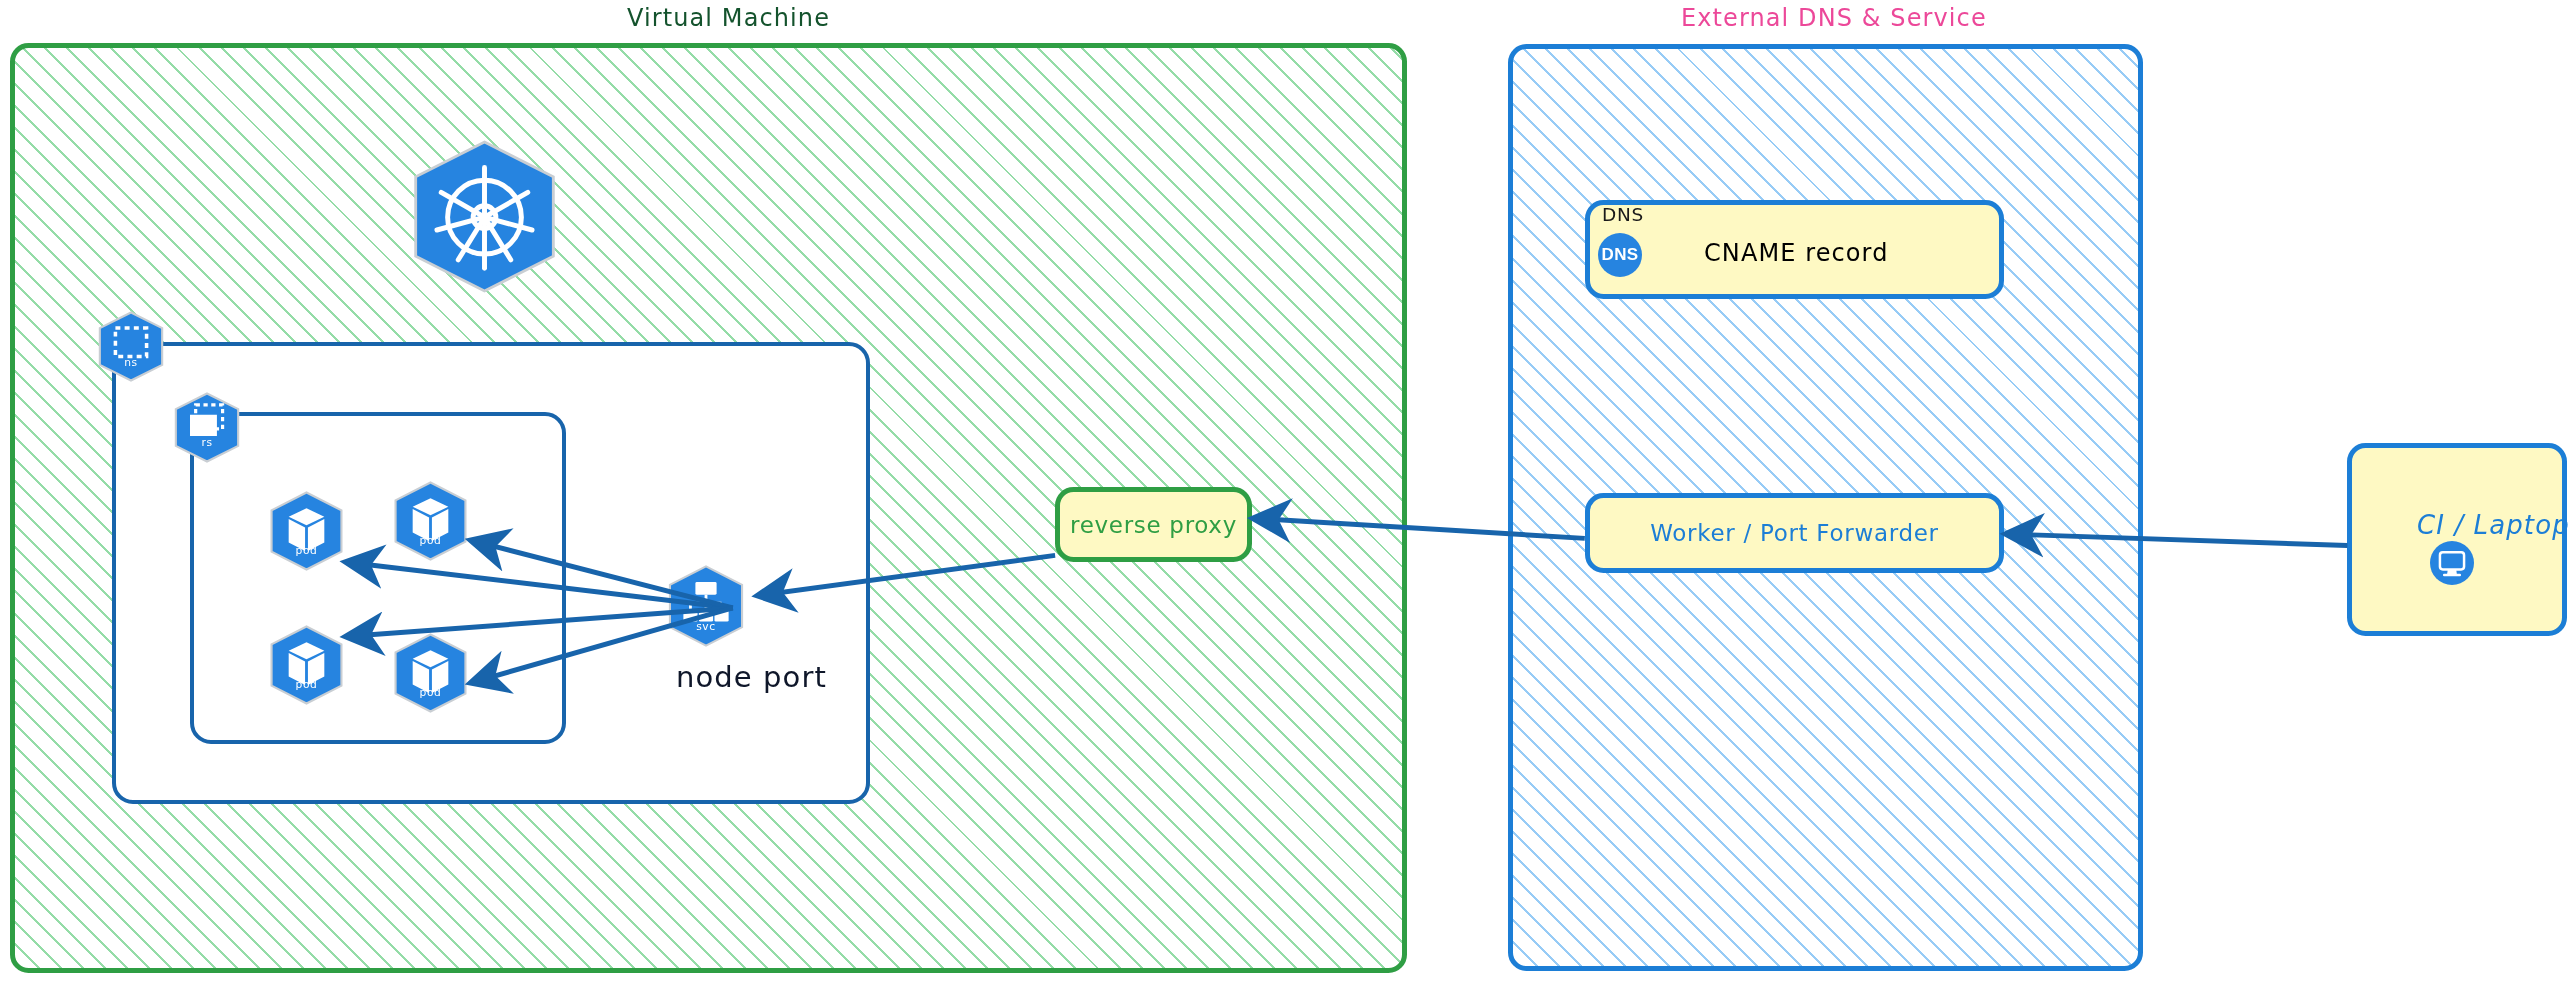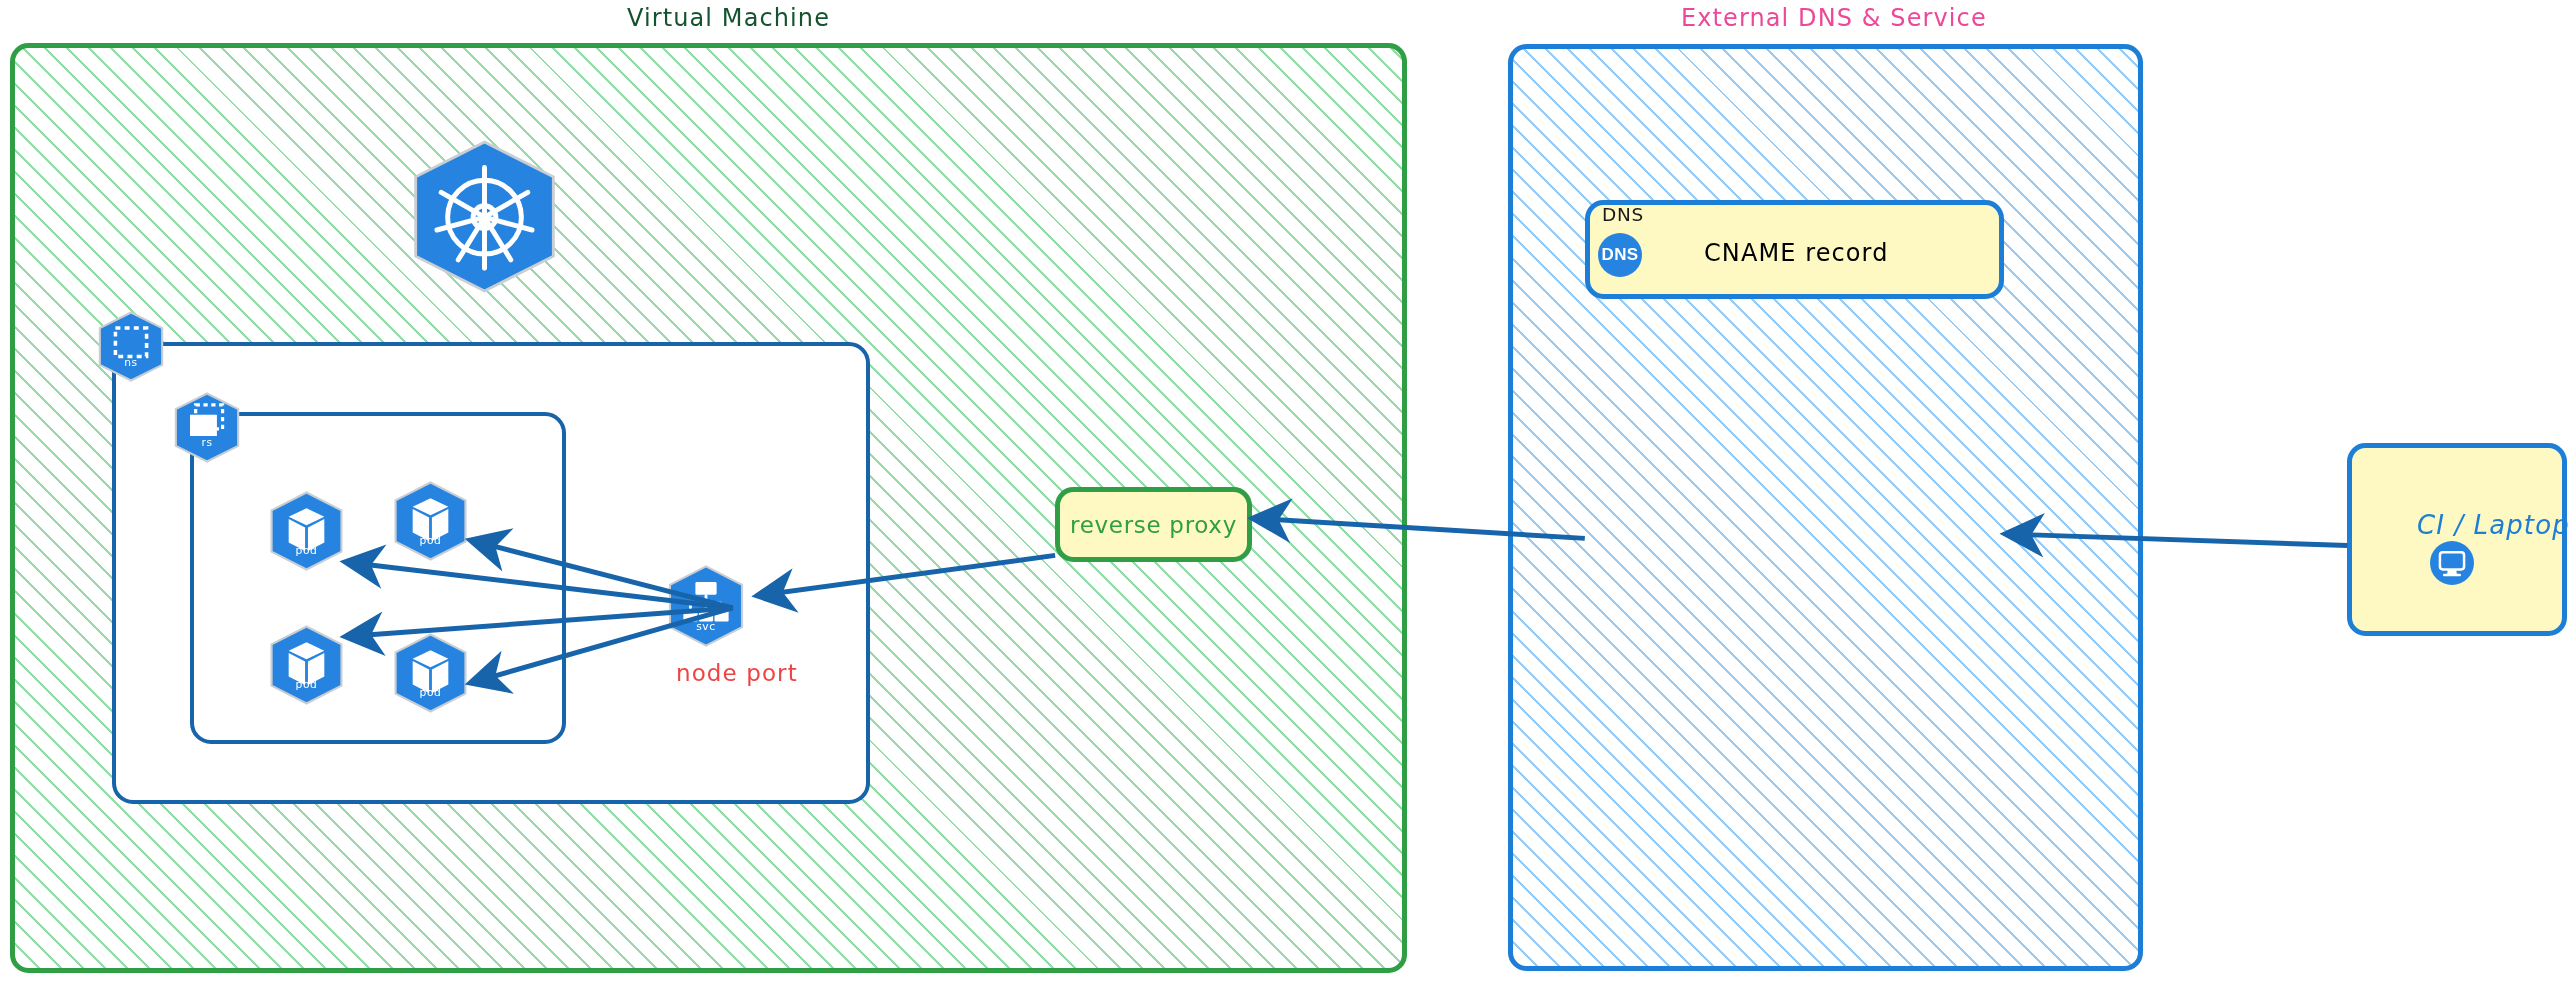--- a/index.html
+++ b/index.html
@@ -152,22 +152,22 @@
     letter-spacing: 0.6px;
     text-align: center;
     width: 100%;
     pointer-events: none;
   }
 
   
   #nodeport-label {
     position: absolute;
     left: 676px; top: 660px;
-    font-size: 23px;
-    color: #ef4444;
+    font-size: 29px;
+    color: #0f172a;
     letter-spacing: 1.1px;
     white-space: nowrap;
   }
 
   
   #arrows {
     position: absolute;
     left: 0; top: 0;
     width: 2576px; height: 983px;
     pointer-events: none;
@@ -296,20 +296,23 @@
 
   <div class="wbox green" id="proxy-box">
     <span class="box-label green hand">reverse proxy</span>
   </div>
 
   <div class="wbox blue" id="dns-box"></div>
   <div class="hand" id="dns-caption">DNS</div>
   <div id="dns-circle">DNS</div>
   <div class="hand" id="dns-record-label">CNAME record</div>
 
+  <div class="wbox blue" id="worker-box">
+    <span class="box-label blue hand">Worker / Port Forwarder</span>
+  </div>
 
   <div class="wbox blue" id="ci-box"></div>
   <div class="hand" id="ci-text">CI / Laptop</div>
   <div id="ci-icon">
     <svg width="44" height="44" viewBox="0 0 62 62">
       <circle cx="31" cy="31" r="31" fill="#2684e0"></circle>
       <rect x="14" y="16" width="34" height="24" rx="4" fill="none" stroke="#ffffff" stroke-width="3.5"></rect>
       <path d="M25 40 L24 48 L38 48 L37 40 Z" fill="#ffffff"></path>
       <line x1="20" y1="48" x2="42" y2="48" stroke="#ffffff" stroke-width="3.5" stroke-linecap="round"></line>
     </svg>

